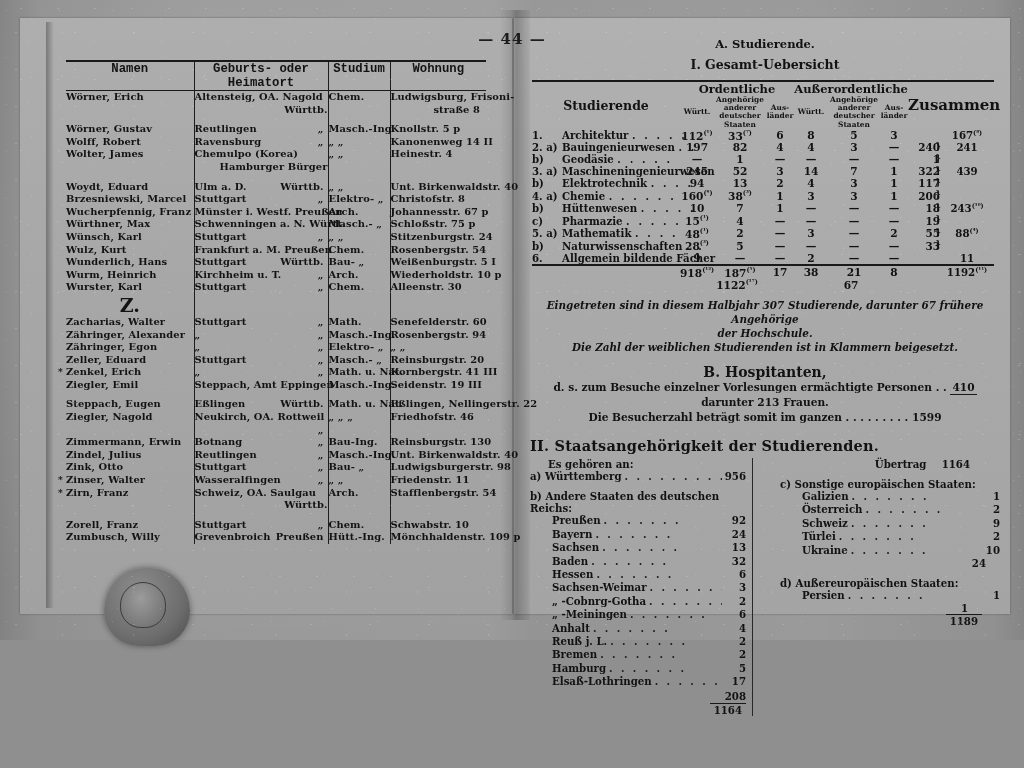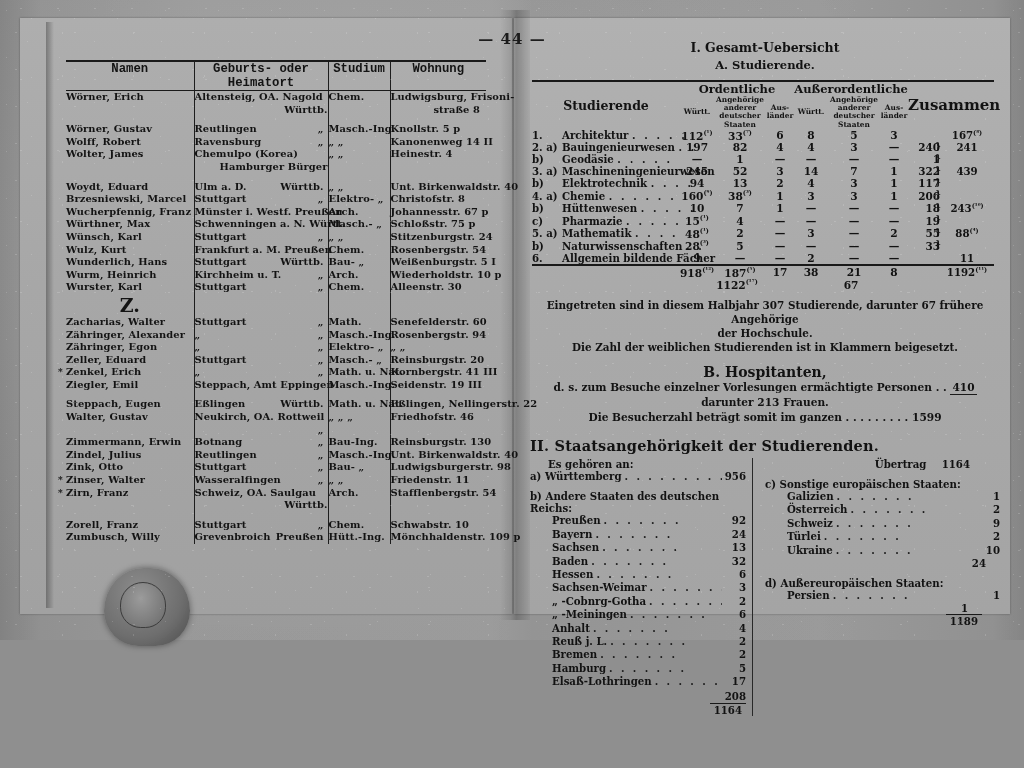--- a/index.html
+++ b/index.html
@@ -76,27 +76,27 @@
   .h-zus{font-size:15px;font-weight:700;text-align:center;}
   .snum{text-align:center;font-size:10.6px;font-weight:700;padding:1px 0;}
   .slabel{font-size:10.2px;font-weight:700;padding:1px 4px 1px 2px;white-space:nowrap;}
   .slabel .idx{display:inline-block;width:30px;}
   .slabel .dots{letter-spacing:2.6px;}
   .sup{font-size:6.6px;vertical-align:super;}
   .tot{font-size:10.2px;font-weight:700;text-align:center;margin-left:12px;}
   .grp{position:relative;text-align:right;padding-right:3px;font-size:10.4px;font-weight:700;}
   .brace{position:absolute;right:-1px;top:0;font-size:9px;}
 
-  .note{font-size:10.4px;font-weight:700;text-align:center;line-height:14px;margin-top:7px;}
+  .note{font-size:10.4px;font-weight:700;text-align:center;line-height:14px;margin-top:7px;font-style:italic;}
   .bhead{text-align:center;font-size:14px;font-weight:700;margin-top:10px;}
   .bline{font-size:10.6px;font-weight:700;text-align:center;line-height:15px;}
   .uline{border-bottom:1.3px solid #1b1b1b;padding:0 2px 1px;}
   .iihead{font-size:14.5px;font-weight:700;margin-top:12px;letter-spacing:.2px;}
 
-  .cols{display:flex;margin-top:4px;font-size:10.2px;font-weight:700;}
+  .cols{display:flex;margin-top:4px;font-size:10.2px;font-weight:700;gap:15px;}
   .colL{width:216px;border-right:1px solid #2a2a2a;padding-right:6px;}
   .colR{width:238px;padding-left:12px;}
   .li{display:flex;align-items:baseline;line-height:13.4px;white-space:nowrap;}
   .li .nm{}
   .li .dts{flex:1;overflow:hidden;letter-spacing:2.4px;padding:0 3px;color:#1b1b1b;}
   .li .vl{width:24px;text-align:right;}
   .indent{padding-left:22px;}
   .sumline{text-align:right;margin-top:1px;}
   .sum-u{border-top:1.3px solid #1b1b1b;display:inline-block;padding:0 4px;}
   .rt{text-align:right;}
@@ -329,21 +329,21 @@
             <td class="vsep"></td>
             <td class=""></td>
           </tr>
           <tr>
             <td class="cell vsep">Steppach, Eugen</td>
             <td class="cell vsep">Eßlingen<span class="place-right">Württb.</span></td>
             <td class="cell vsep">Math. u. Nat.</td>
             <td class="cell">Eßlingen, Nellingerstr. 22</td>
           </tr>
           <tr>
-            <td class="cell vsep">Walter, Gustav</td>
+            <td class="cell vsep">Ziegler, Nagold</td>
             <td class="cell vsep">Neukirch, OA. Rottweil<span class="place-right">„</span></td>
             <td class="cell vsep">„     „     „</td>
             <td class="cell">Friedhofstr. 46</td>
           </tr>
           <tr>
             <td class="cell vsep">Zimmermann, Erwin</td>
             <td class="cell vsep">Botnang<span class="place-right">„</span></td>
             <td class="cell vsep">Bau-Ing.</td>
             <td class="cell">Reinsburgstr. 130</td>
           </tr>
@@ -393,22 +393,22 @@
             <td class="cell vsep">Zumbusch, Willy</td>
             <td class="cell vsep">Grevenbroich<span class="place-right">Preußen</span></td>
             <td class="cell vsep">Hütt.-Ing.</td>
             <td class="cell">Mönchhaldenstr. 109 p</td>
           </tr>
         </tbody>
       </table>
   </div>
 
   <div id="right">
+    <div id="rsub2">A. Studierende.</div>
     <div id="rsub1">I. Gesamt-Uebersicht</div>
-    <div id="rsub2">A. Studierende.</div>
 
     <table class="stat">
       <colgroup>
         <col style="width:148px">
           <col style="width:34px">
           <col style="width:52px">
           <col style="width:28px">
         <col style="width:34px">
           <col style="width:52px">
           <col style="width:28px">

